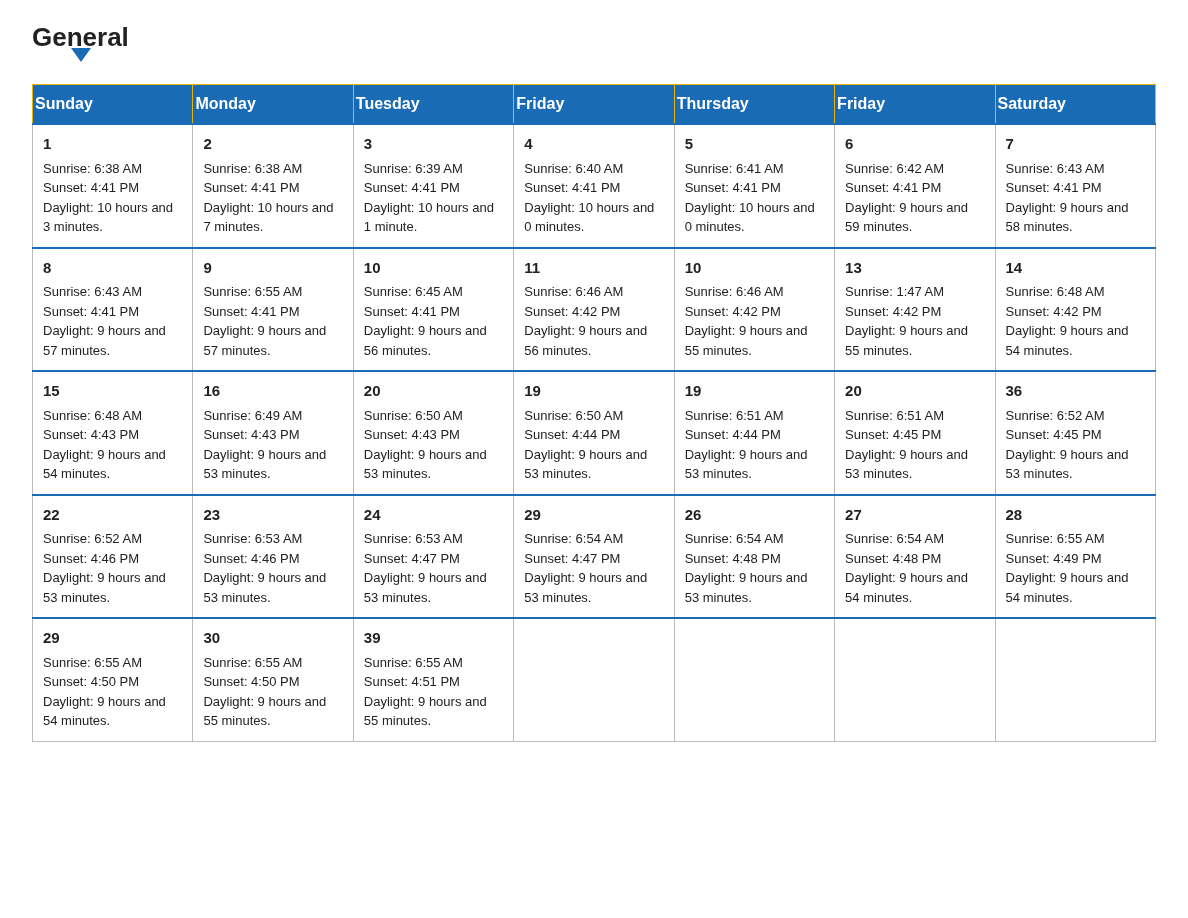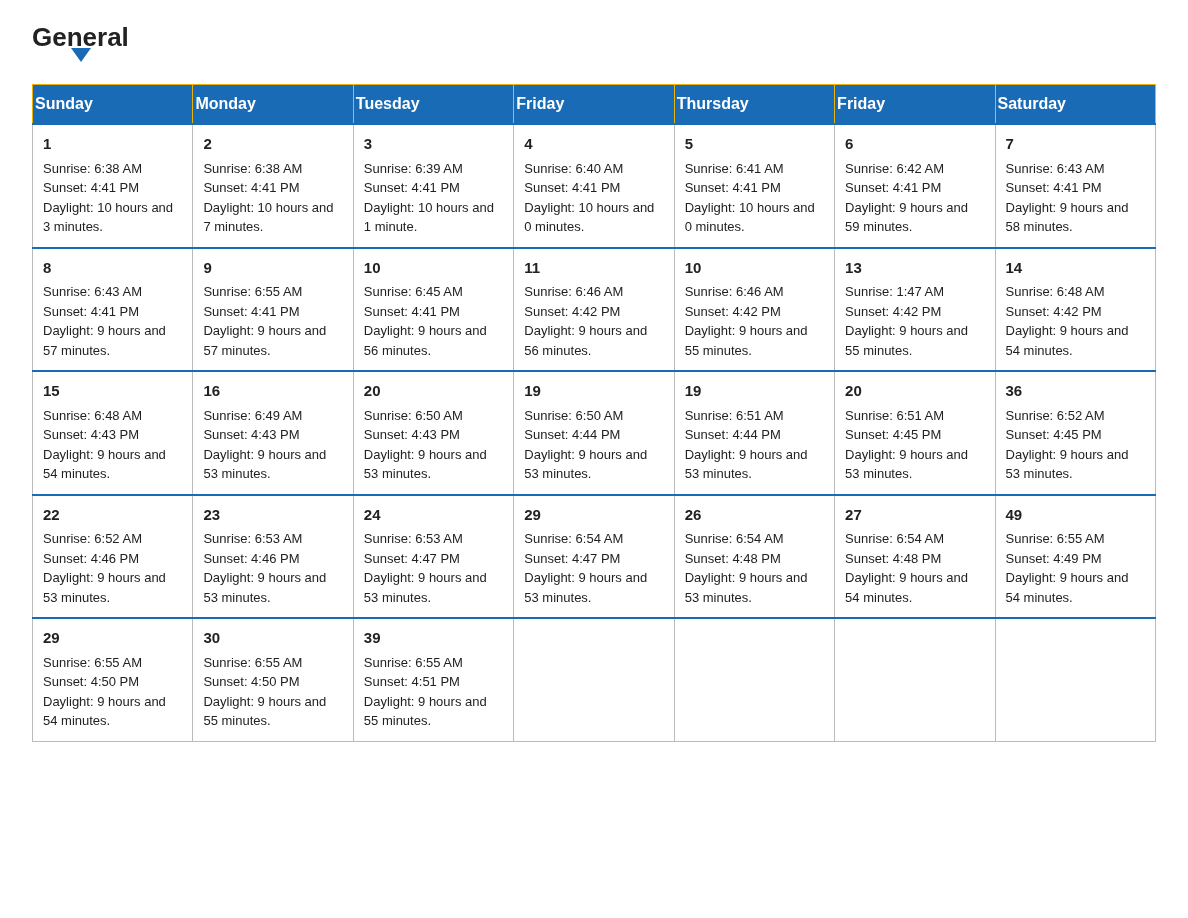--- a/index.html
+++ b/index.html
@@ -154,21 +154,21 @@
         <td><span class="day-num">20</span><span>Sunrise: 6:51 AM</span><br><span>Sunset: 4:45 PM</span><br><span>Daylight: 9 hours and 53 minutes.</span></td>
         <td><span class="day-num">36</span><span>Sunrise: 6:52 AM</span><br><span>Sunset: 4:45 PM</span><br><span>Daylight: 9 hours and 53 minutes.</span></td>
       </tr>
       <tr>
         <td><span class="day-num">22</span><span>Sunrise: 6:52 AM</span><br><span>Sunset: 4:46 PM</span><br><span>Daylight: 9 hours and 53 minutes.</span></td>
         <td><span class="day-num">23</span><span>Sunrise: 6:53 AM</span><br><span>Sunset: 4:46 PM</span><br><span>Daylight: 9 hours and 53 minutes.</span></td>
         <td><span class="day-num">24</span><span>Sunrise: 6:53 AM</span><br><span>Sunset: 4:47 PM</span><br><span>Daylight: 9 hours and 53 minutes.</span></td>
         <td><span class="day-num">29</span><span>Sunrise: 6:54 AM</span><br><span>Sunset: 4:47 PM</span><br><span>Daylight: 9 hours and 53 minutes.</span></td>
         <td><span class="day-num">26</span><span>Sunrise: 6:54 AM</span><br><span>Sunset: 4:48 PM</span><br><span>Daylight: 9 hours and 53 minutes.</span></td>
         <td><span class="day-num">27</span><span>Sunrise: 6:54 AM</span><br><span>Sunset: 4:48 PM</span><br><span>Daylight: 9 hours and 54 minutes.</span></td>
-        <td><span class="day-num">49</span><span>Sunrise: 6:55 AM</span><br><span>Sunset: 4:49 PM</span><br><span>Daylight: 9 hours and 54 minutes.</span></td>
+        <td><span class="day-num">28</span><span>Sunrise: 6:55 AM</span><br><span>Sunset: 4:49 PM</span><br><span>Daylight: 9 hours and 54 minutes.</span></td>
       </tr>
       <tr>
         <td><span class="day-num">29</span><span>Sunrise: 6:55 AM</span><br><span>Sunset: 4:50 PM</span><br><span>Daylight: 9 hours and 54 minutes.</span></td>
         <td><span class="day-num">30</span><span>Sunrise: 6:55 AM</span><br><span>Sunset: 4:50 PM</span><br><span>Daylight: 9 hours and 55 minutes.</span></td>
         <td><span class="day-num">39</span><span>Sunrise: 6:55 AM</span><br><span>Sunset: 4:51 PM</span><br><span>Daylight: 9 hours and 55 minutes.</span></td>
         <td class="empty"></td>
         <td class="empty"></td>
         <td class="empty"></td>
         <td class="empty"></td>
       </tr>

